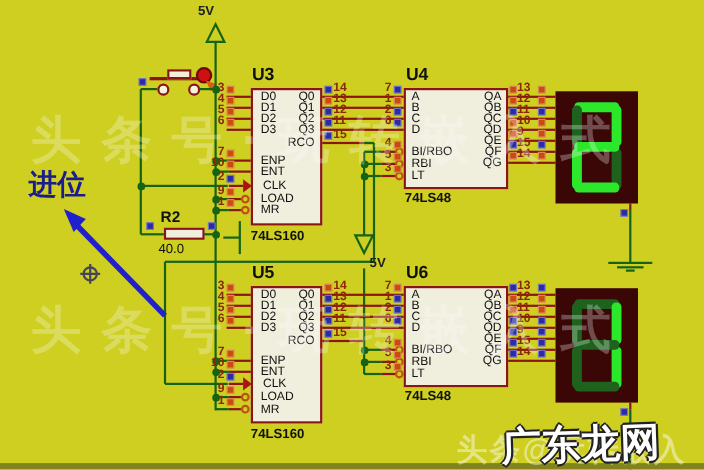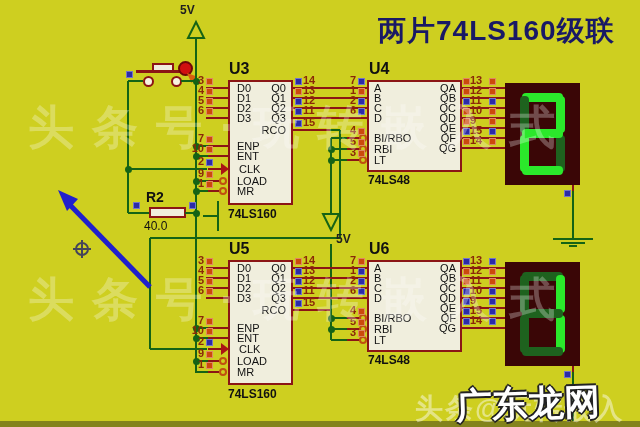--- a/index.html
+++ b/index.html
@@ -36,21 +36,21 @@
   .btn-terminal{position:absolute;width:11px;height:11px;border-radius:50%;background:#f7f3df;border:2px solid #8b1515;box-sizing:border-box;}
   #btn-state{position:absolute;width:15px;height:15px;border-radius:50%;background:#d01010;border:2px solid #6e0808;box-sizing:border-box;}
   #btn-marker{position:absolute;width:10px;height:10px;background:#d95f0e;clip-path:polygon(0 0,100% 35%,45% 100%);}
   .r-body{position:absolute;background:#f0eedd;border:2px solid #8b1515;box-sizing:border-box;}
 </style>
 </head>
 <body>
 
 <div id="stage">
 
-  <div id="title">两片74LS160级联</div>
+  <div id="carry">进位</div>
   <div class="vcc" style="left:180px;top:3px;">5V</div>
   <div class="vcc" style="left:336px;top:232px;">5V</div>
 
   <div class="lbl" style="left:146px;top:189px;font-size:14px;font-weight:bold;color:#111;">R2</div>
   <div class="r-body" style="left:149px;top:207px;width:37px;height:11px;"></div>
   <div class="lbl" style="left:144px;top:219px;font-size:12px;color:#111;">40.0</div>
 
   <div id="btn-bar" style="left:136px;top:70px;width:54px;height:3px;"></div>
   <div id="btn-cap" style="left:152px;top:63px;width:22px;height:9px;"></div>
   <div class="btn-terminal" style="left:143px;top:76px;"></div>

